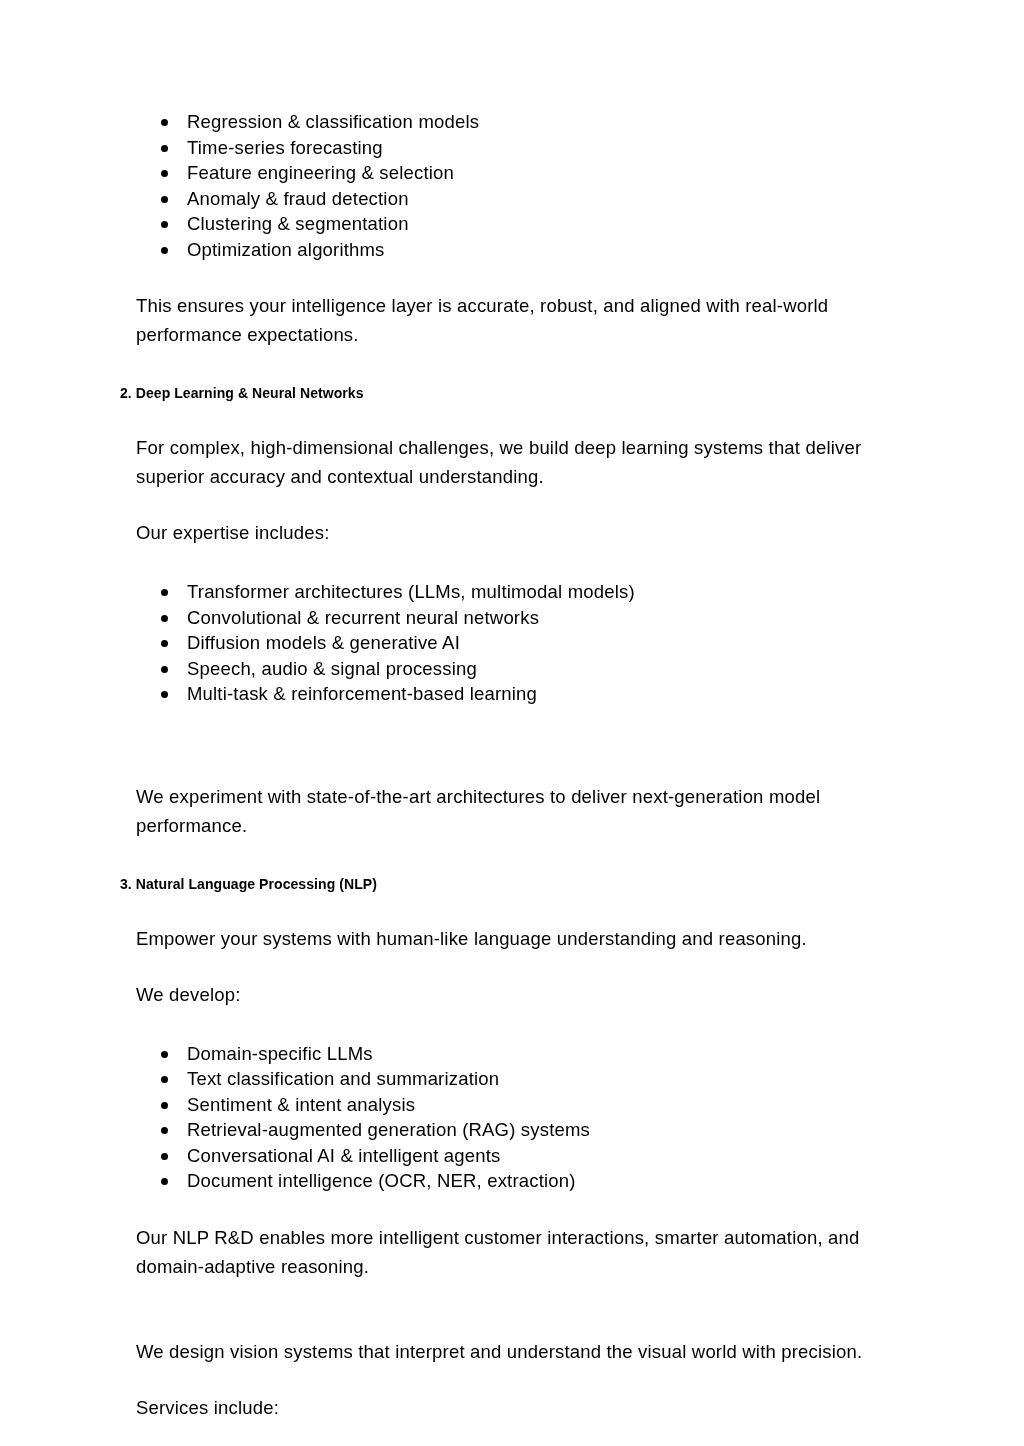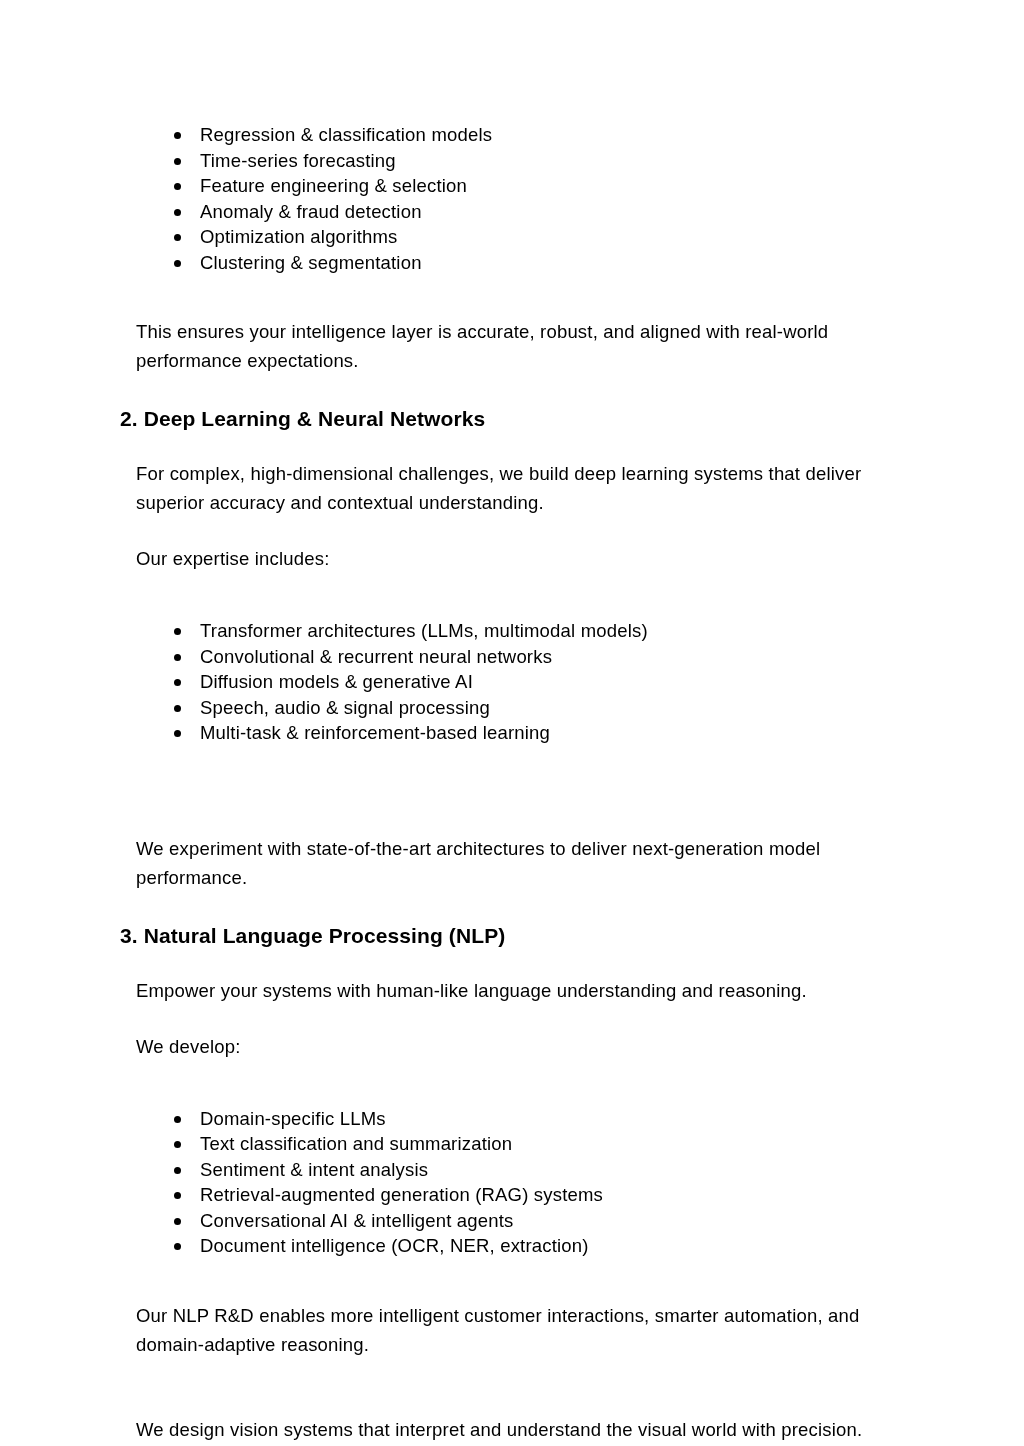--- a/index.html
+++ b/index.html
@@ -26,30 +26,30 @@
     width: 784px;
   }
   p.para {
     font-size: 18.5px;
     line-height: 29px;
     margin: 0 0 0 16px;
     color: #000000;
     letter-spacing: 0.01em;
   }
   h2.heading {
-    font-size: 21px;
+    font-size: 14px;
     line-height: 28px;
     font-weight: bold;
     margin: 0;
     color: #000000;
     letter-spacing: 0.005em;
   }
   ul.bullets {
     list-style: none;
-    margin: 18px;
+    margin: 5px;
     padding: 0;
   }
   ul.bullets li {
     position: relative;
     font-size: 18.5px;
     line-height: 25.5px;
     padding-left: 62px;
     color: #000000;
     letter-spacing: 0.01em;
   }
@@ -72,22 +72,22 @@
 <body>
 
 <div class="page">
   <div class="doc-body">
 
     <ul class="bullets">
       <li><span class="dot"></span><span>Regression &amp; classification models</span></li>
       <li><span class="dot"></span><span>Time-series forecasting</span></li>
       <li><span class="dot"></span><span>Feature engineering &amp; selection</span></li>
       <li><span class="dot"></span><span>Anomaly &amp; fraud detection</span></li>
+      <li><span class="dot"></span><span>Clustering &amp; segmentation</span></li>
       <li><span class="dot"></span><span>Optimization algorithms</span></li>
-      <li><span class="dot"></span><span>Clustering &amp; segmentation</span></li>
     </ul>
 
     <div class="sp-after-list"></div>
 
     <p class="para">This ensures your intelligence layer is accurate, robust, and aligned with real-world performance expectations.</p>
 
     <div class="sp-before-heading"></div>
 
     <h2 class="heading">2. Deep Learning &amp; Neural Networks</h2>
 

